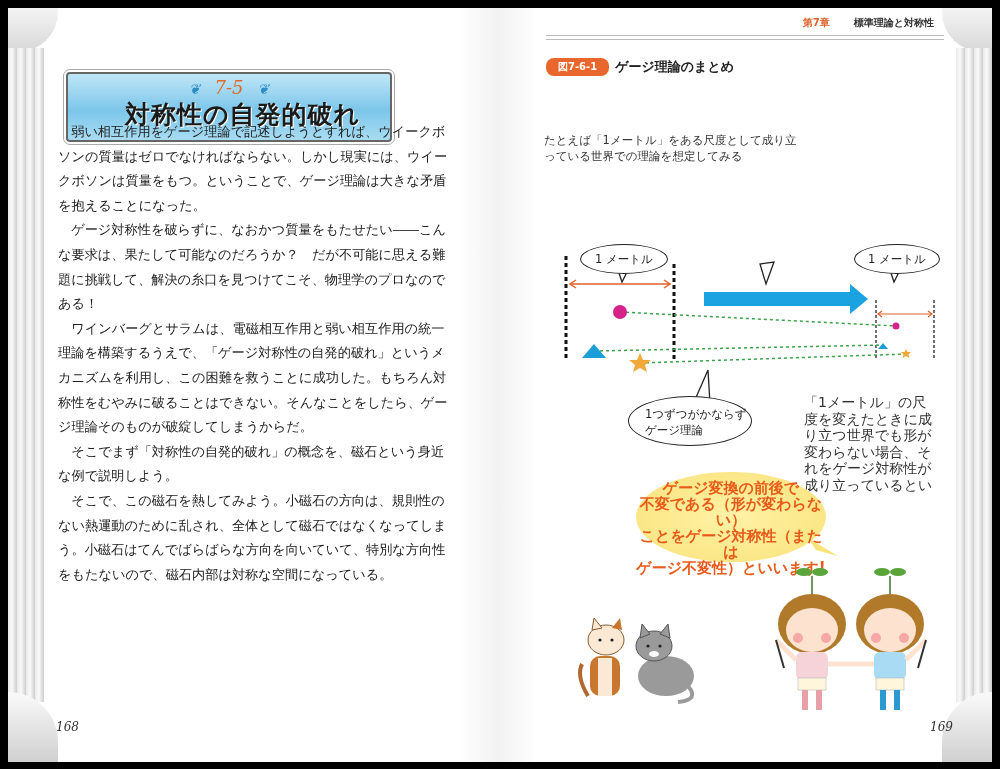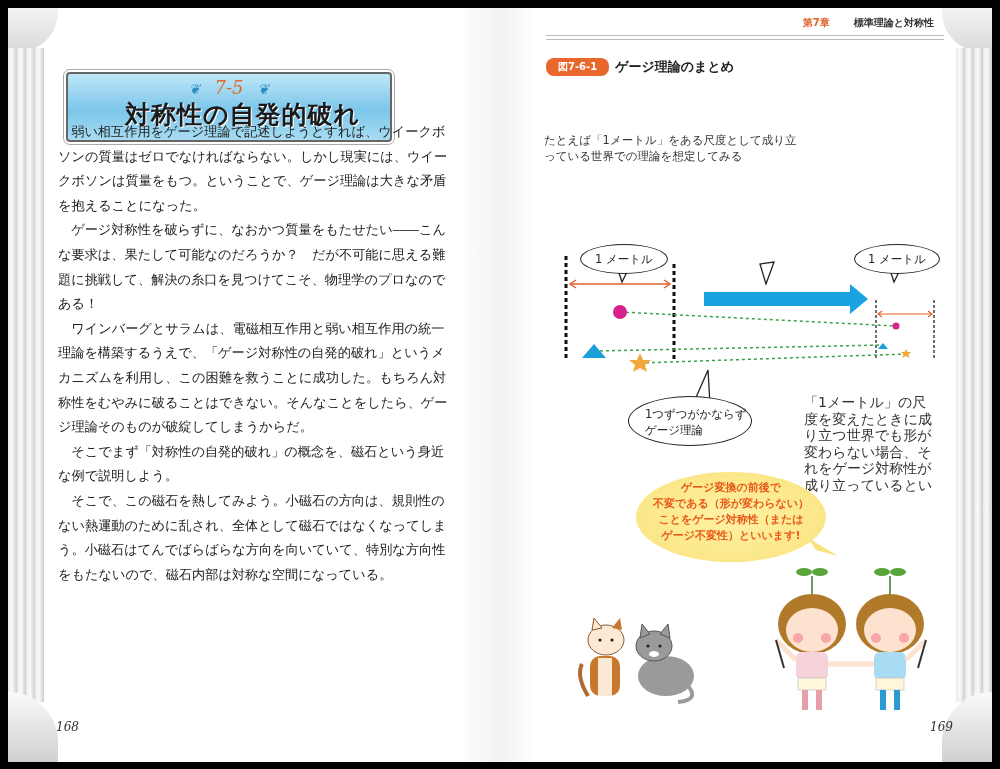--- a/index.html
+++ b/index.html
@@ -44,21 +44,21 @@
   .running-head .ch { color:#e0622a; margin-right:24px; }
   .rule { position:absolute; left:48px; right:48px; height:1px; background:#bbb; }
   .fig-label { position:absolute; left:48px; top:50px; display:flex; align-items:center; }
   .fig-tag { background:#e9672d; color:#fff; font-size:10px; font-weight:bold; padding:2px 12px; border-radius:8px; margin-right:6px; }
   .fig-title { font-size:13px; font-weight:bold; color:#222; }
   .intro { position:absolute; left:46px; top:124px; width:260px; font-size:11.5px; line-height:16px; color:#333; }
 
   .bubble { position:absolute; background:#fff; border:1.5px solid #222; border-radius:50%; text-align:center; color:#222; }
   .note { position:absolute; left:306px; top:386px; width:130px; font-size:14px; line-height:16.5px; color:#333; }
   .yellow { position:absolute; left:138px; top:464px; width:190px; height:90px; border-radius:50%;
-    background:radial-gradient(#fff2a6,#f9e27a); color:#e85a1a; font-size:11px; font-weight:bold; line-height:16px; text-align:center; padding-top:8px; box-sizing:border-box; }
+    background:radial-gradient(#fff2a6,#f9e27a); color:#e85a1a; font-size:15px; font-weight:bold; line-height:16px; text-align:center; padding-top:8px; box-sizing:border-box; }
 </style>
 </head>
 <body>
 
 <div class="spread">
 
   <div class="page left-page">
     <div class="column col-left">
       <div class="cap"></div>
         <div class="shaft"></div>

